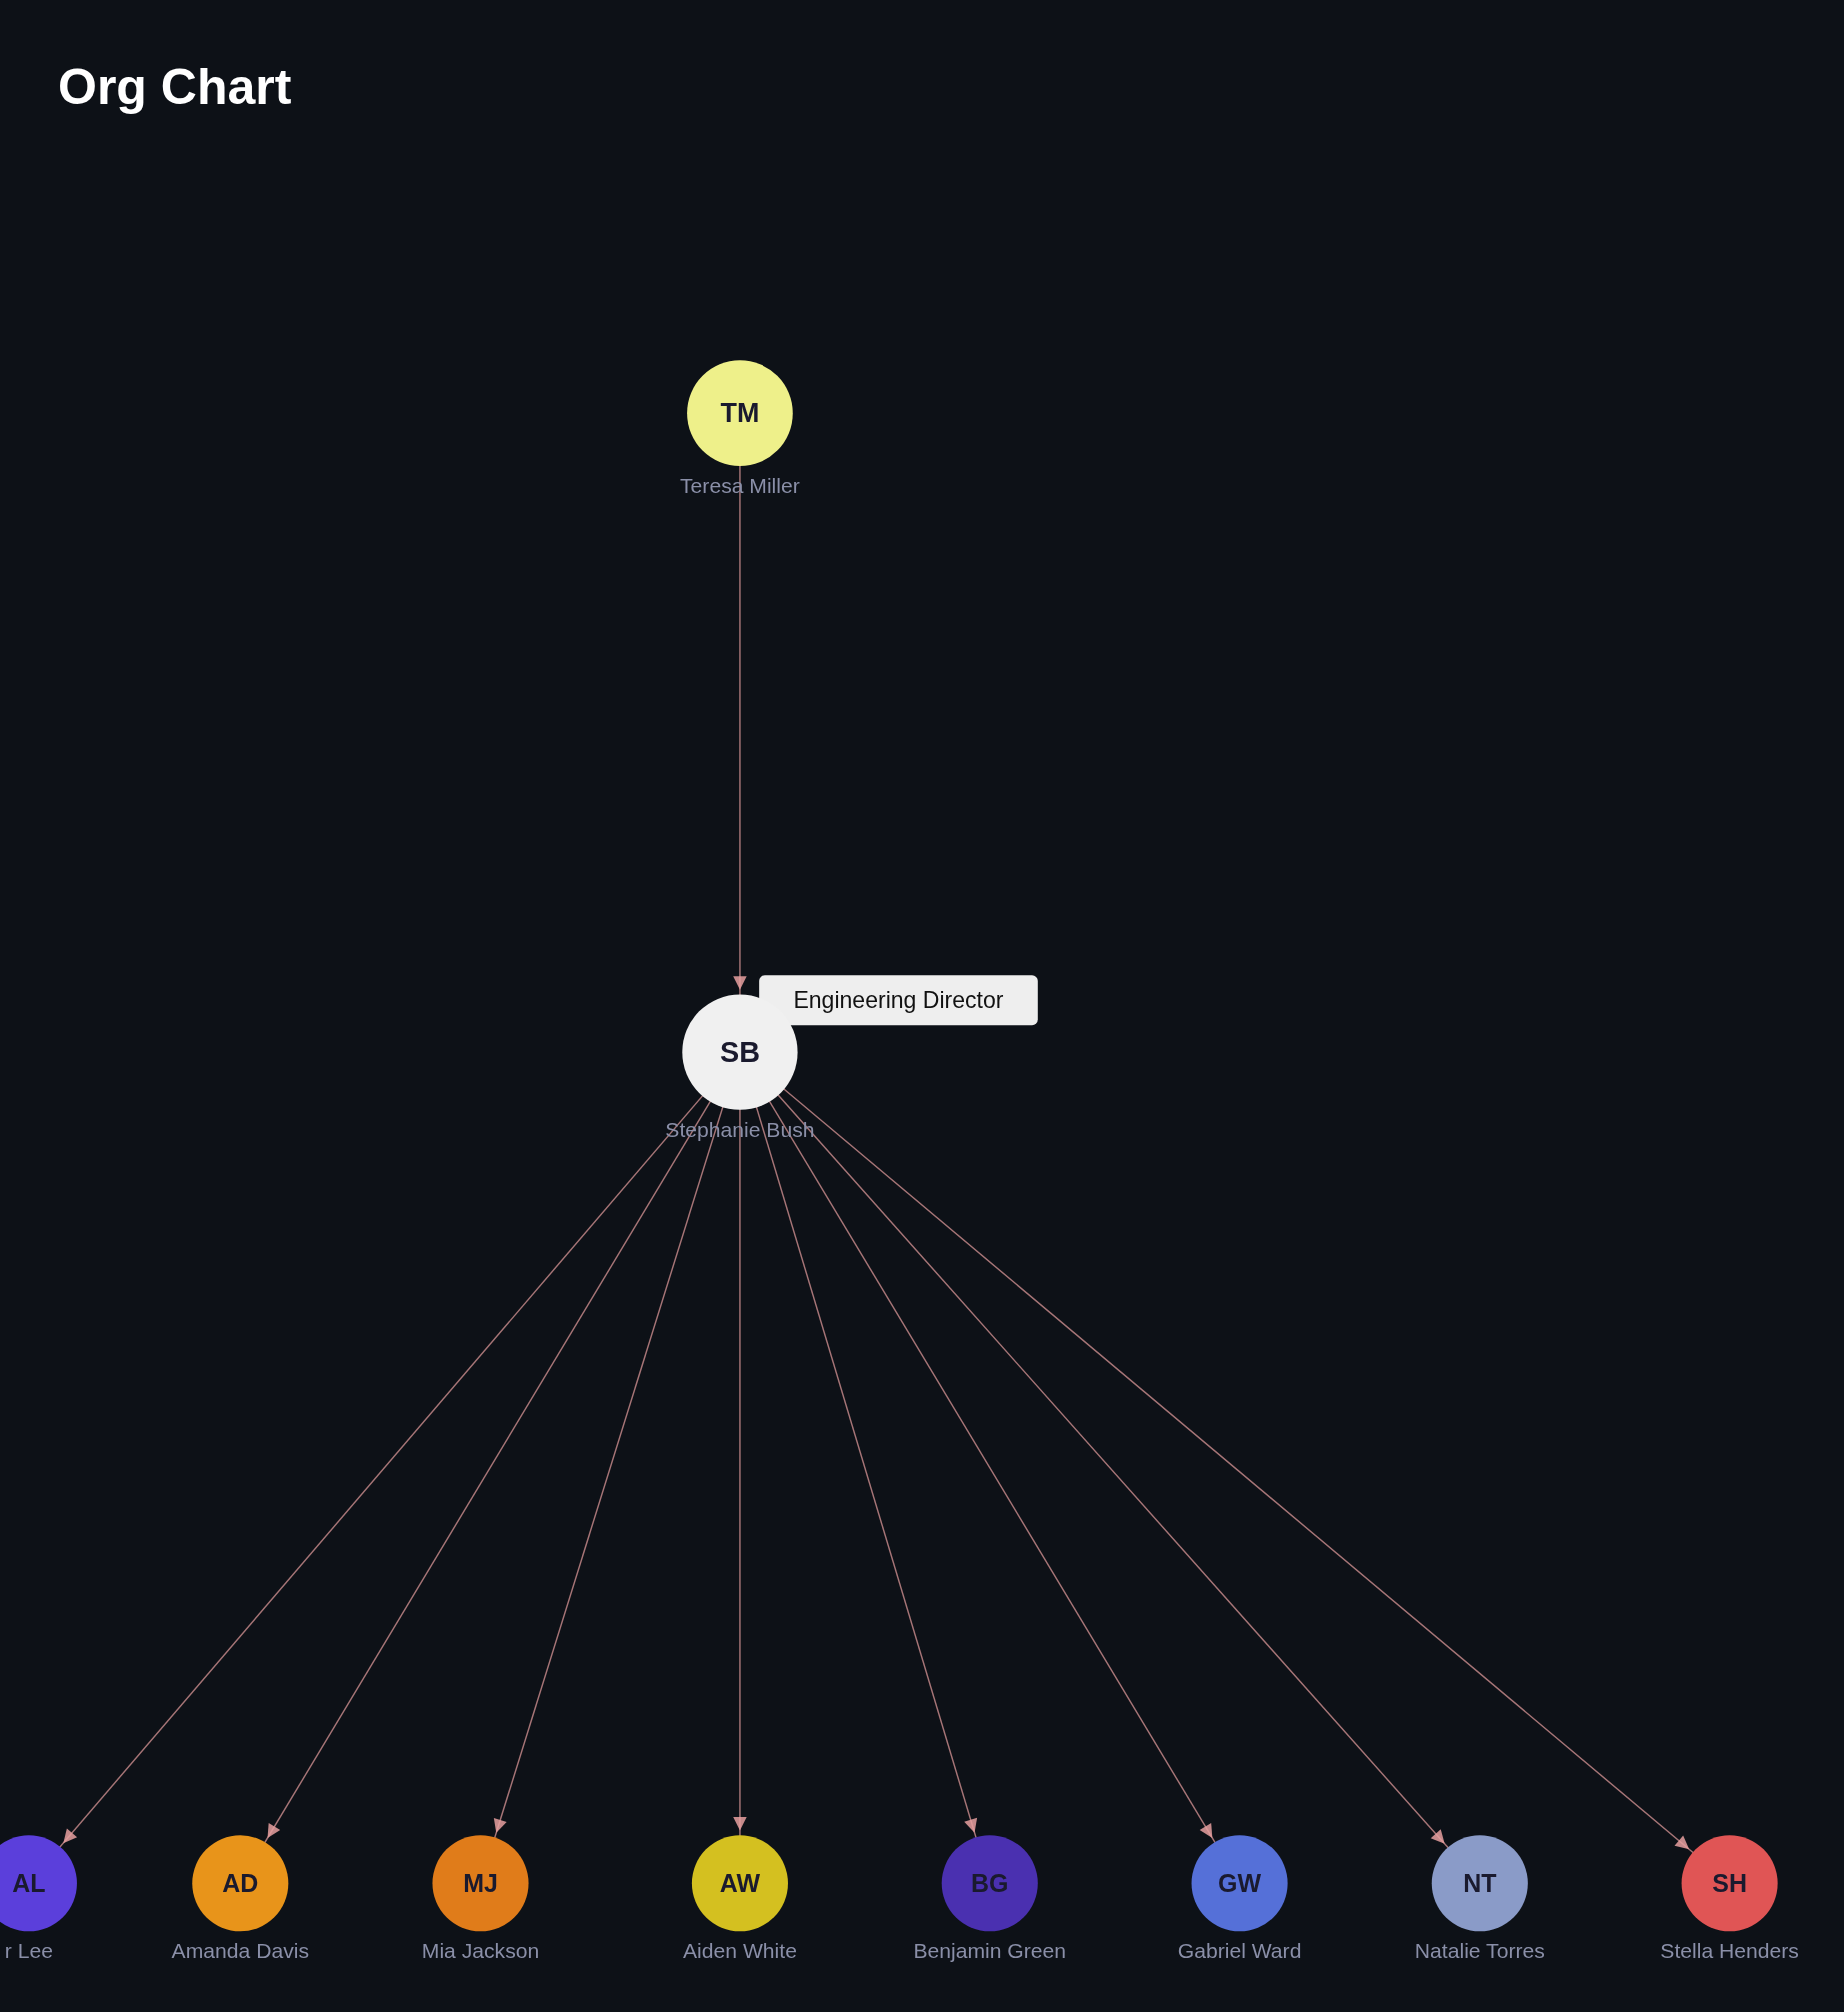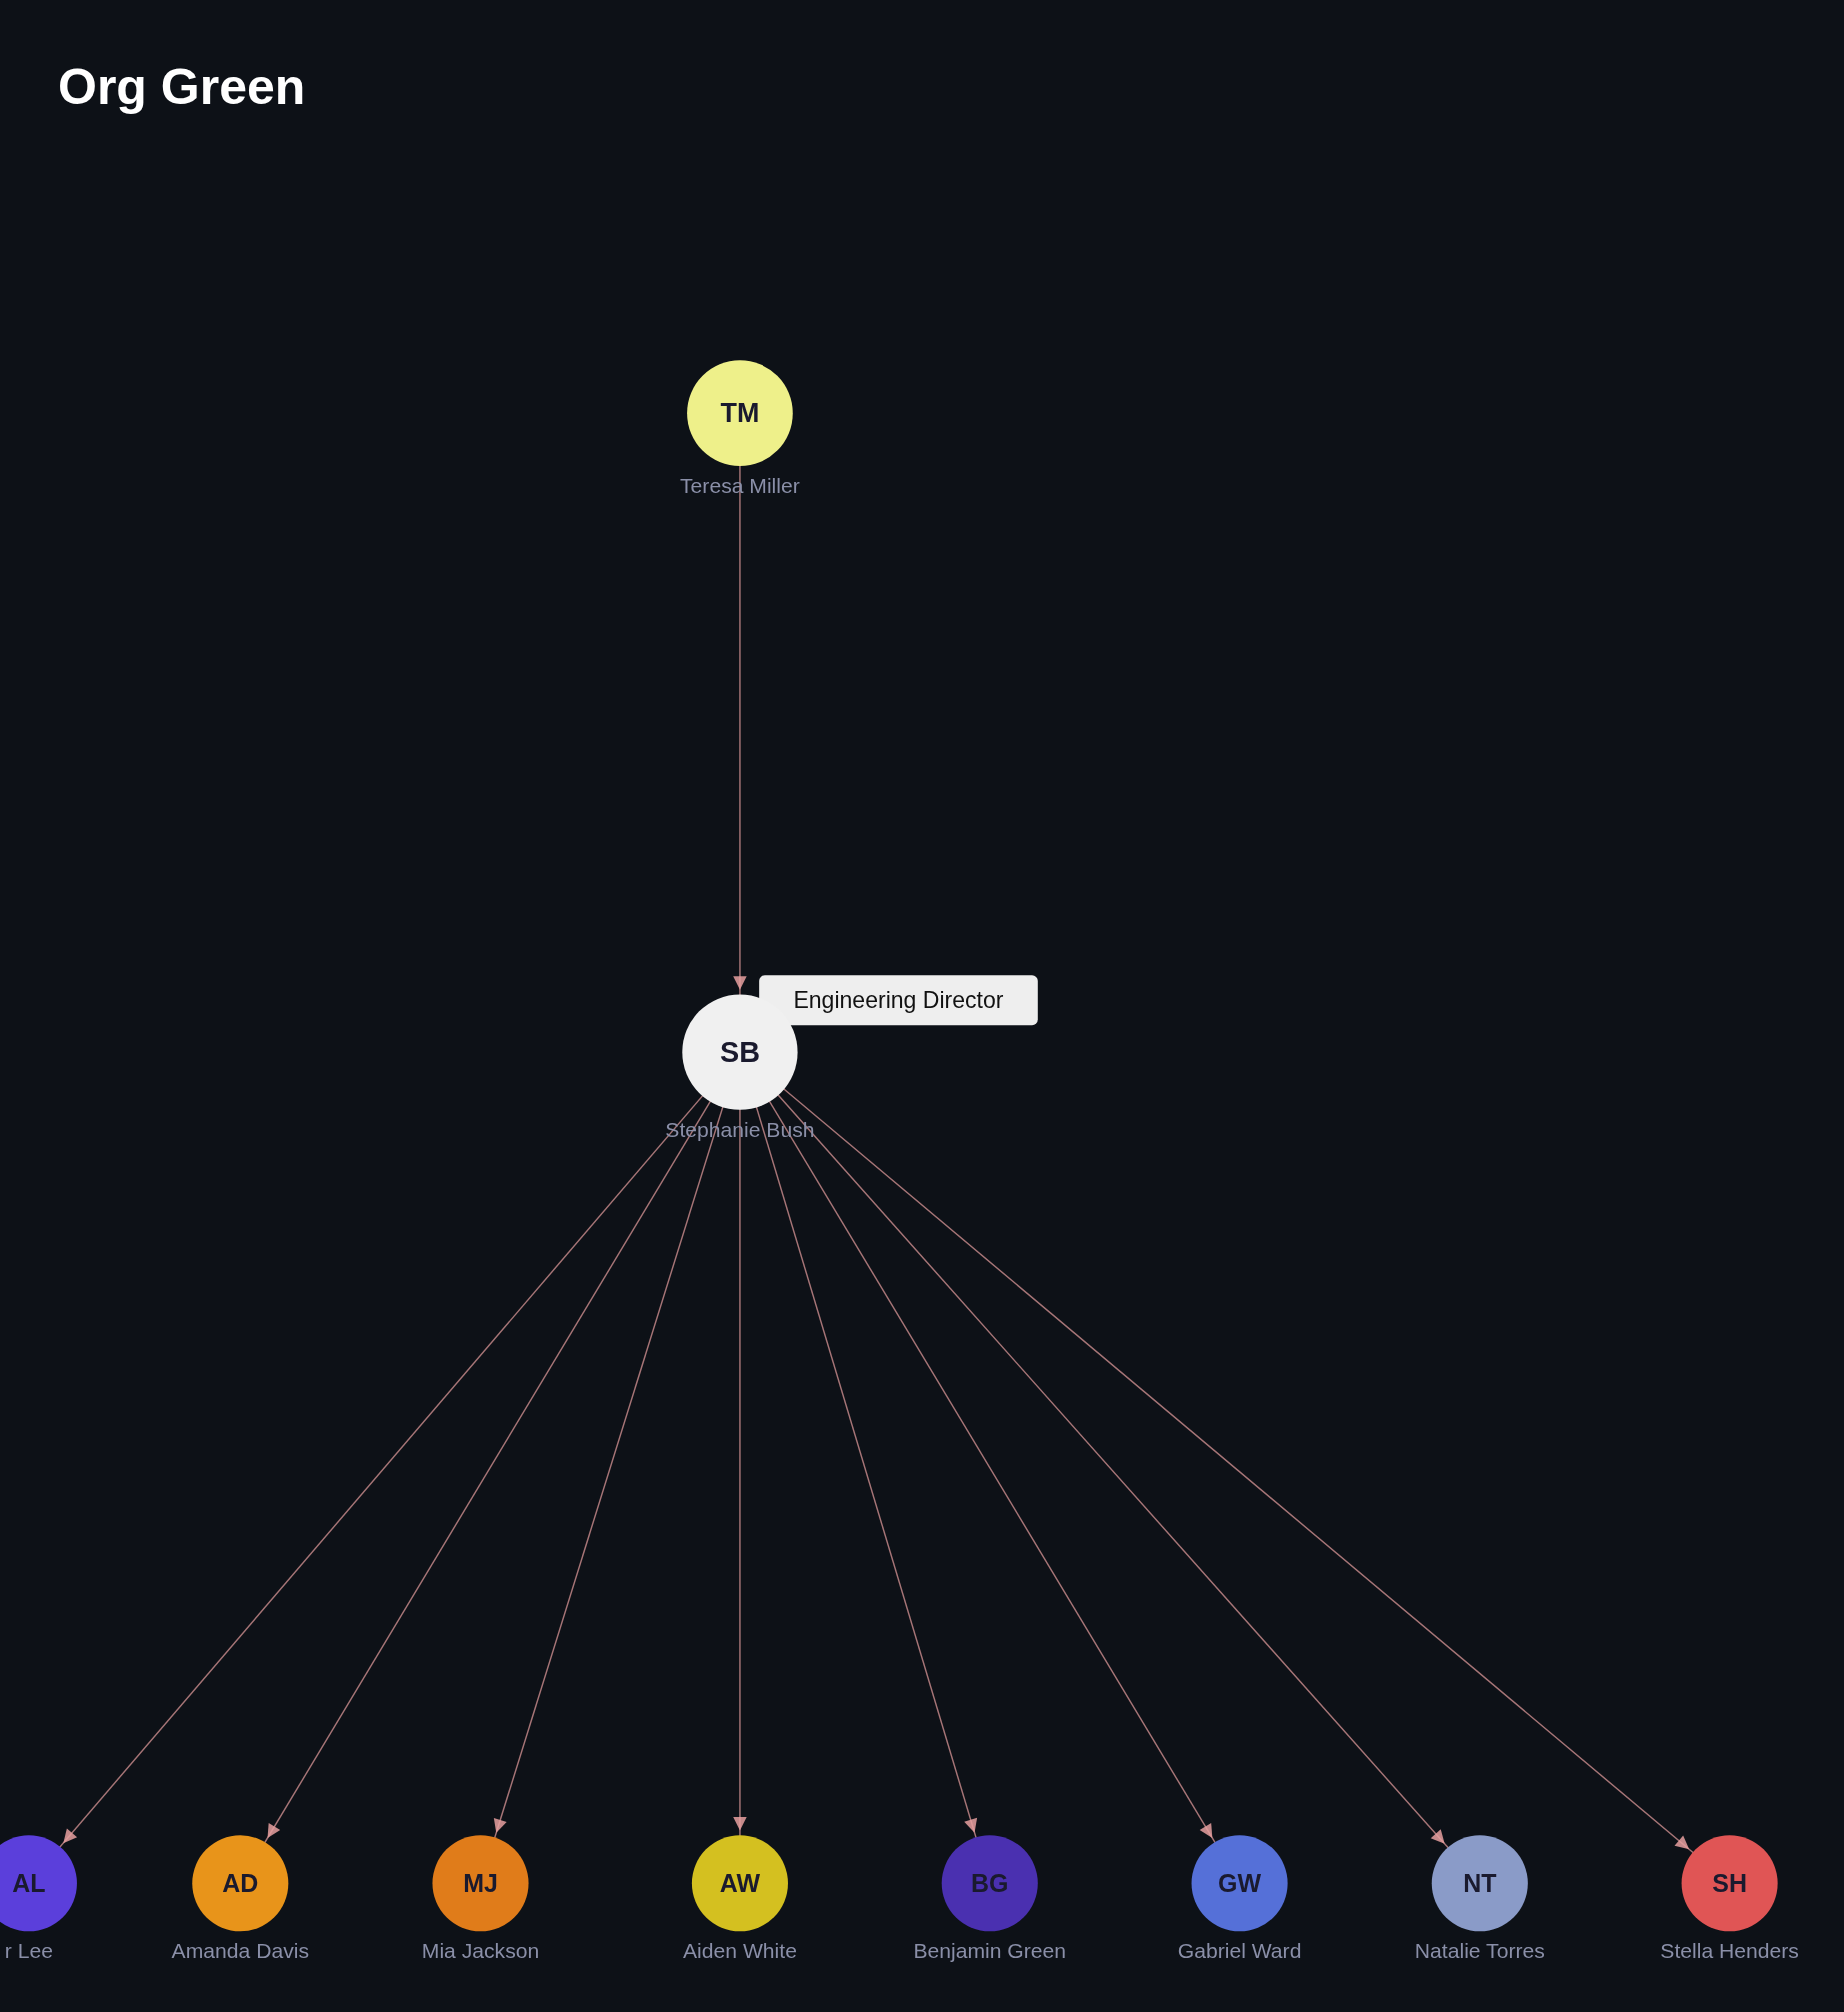--- a/index.html
+++ b/index.html
@@ -23,21 +23,21 @@
       position: absolute;
       top: 0;
       left: 0;
       width: 1845px;
       height: 2013px;
     }
   </style>
 </head>
 <body>
 
-<div id="page-title">Org Green</div>
+<div id="page-title">Org Chart</div>
 
 <svg id="org-canvas" viewBox="0 0 1920 2095" width="1845" height="2013">
 <line x1="770" y1="430" x2="770" y2="1095" stroke="#e8a0a0" stroke-width="1.5" opacity="0.7"></line>
     <polygon points="770,1030 763,1016 777,1016" fill="#e8a0a0" opacity="0.85"></polygon>
     <line x1="770" y1="1095" x2="30" y2="1960" stroke="#e8a0a0" stroke-width="1.5" opacity="0.7"></line>
     <polygon points="65.75371977846001,1918.2068005292326 69.53553215306124,1903.0180581466877 80.1738011092566,1912.1190049993868" fill="#e8a0a0" opacity="0.85"></polygon>
     <line x1="770" y1="1095" x2="250" y2="1960" stroke="#e8a0a0" stroke-width="1.5" opacity="0.7"></line>
     <polygon points="278.3373260837475,1912.861947956843 279.5510751904814,1897.2566022988353 291.5498520741941,1904.4697398474254" fill="#e8a0a0" opacity="0.85"></polygon>
     <line x1="770" y1="1095" x2="500" y2="1960" stroke="#e8a0a0" stroke-width="1.5" opacity="0.7"></line>
     <polygon points="516.3878438140717,1907.4982040771404 513.8772482129261,1892.048384993167 527.241341720563,1896.21983614584" fill="#e8a0a0" opacity="0.85"></polygon>

